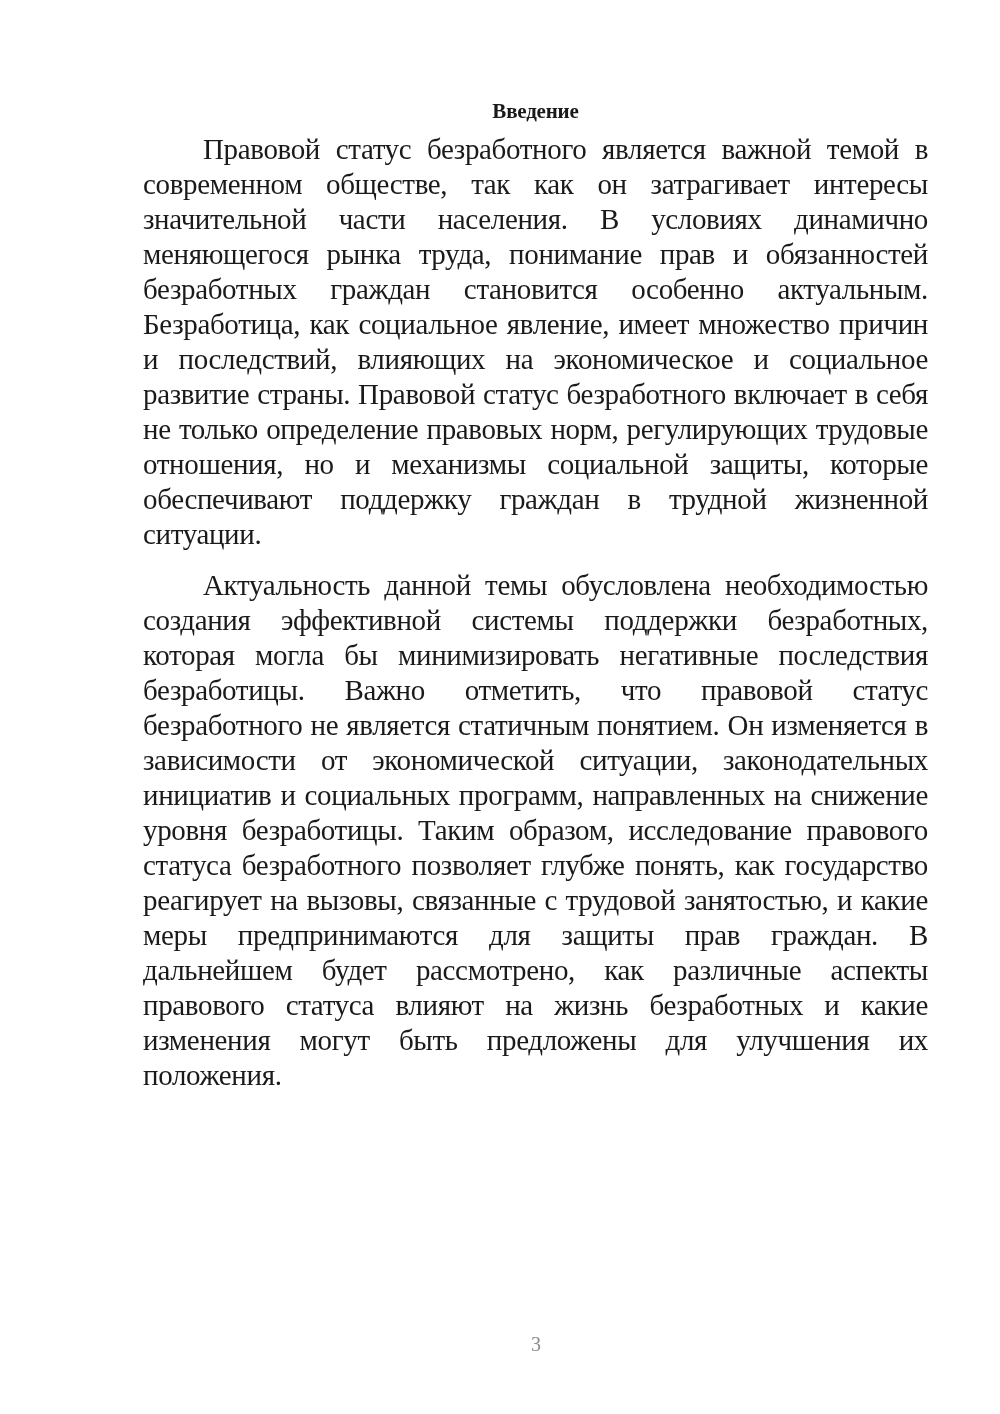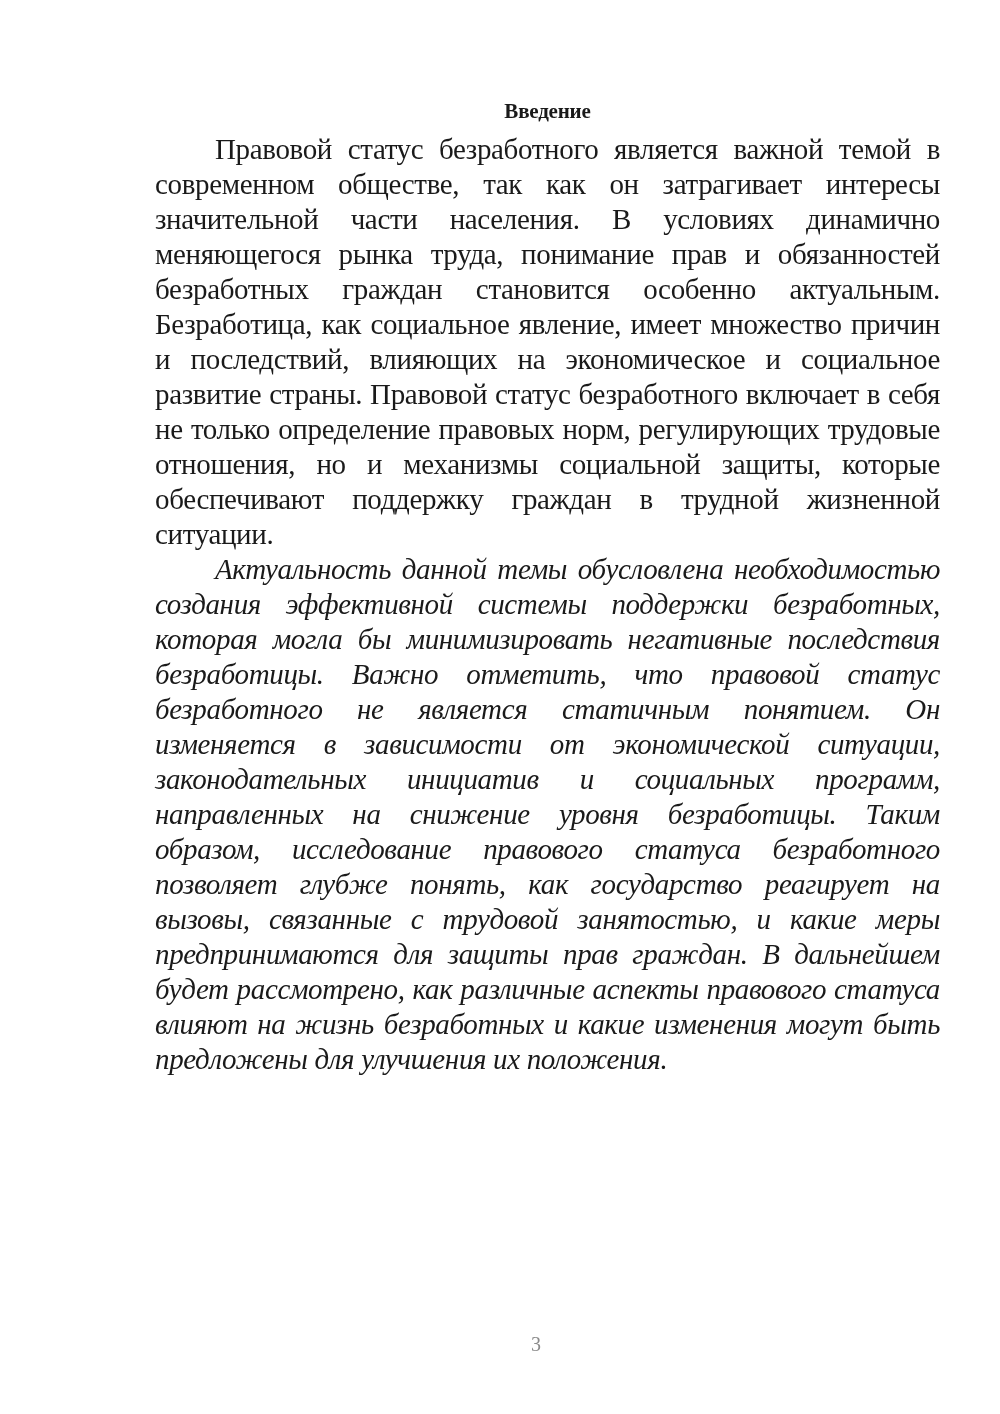--- a/index.html
+++ b/index.html
@@ -18,21 +18,21 @@
     .page {
       position: absolute;
       left: 0;
       top: 0;
       width: 1000px;
       height: 1414px;
       background: #ffffff;
     }
     .content {
       position: absolute;
-      left: 155px;
+      left: 143px;
       top: 96px;
       width: 785px;
     }
     .title {
       text-align: center;
       font-weight: bold;
       font-size: 21px;
       line-height: 30px;
       margin: 0 0 6px 0;
       letter-spacing: -0.2px;
@@ -40,22 +40,21 @@
     .para {
       font-size: 29px;
       line-height: 35px;
       text-align: justify;
       text-indent: 60px;
       margin: 0;
       letter-spacing: -0.35px;
       word-spacing: 0px;
     }
     .para + .para {
-      margin-top: 0;
-      font-style: italic;
+      margin-top: 16px;
     }
     .page-number {
       position: absolute;
       left: 0;
       width: 1072px;
       top: 1333px;
       text-align: center;
       font-size: 20px;
       color: #8a8a8a;
     }

